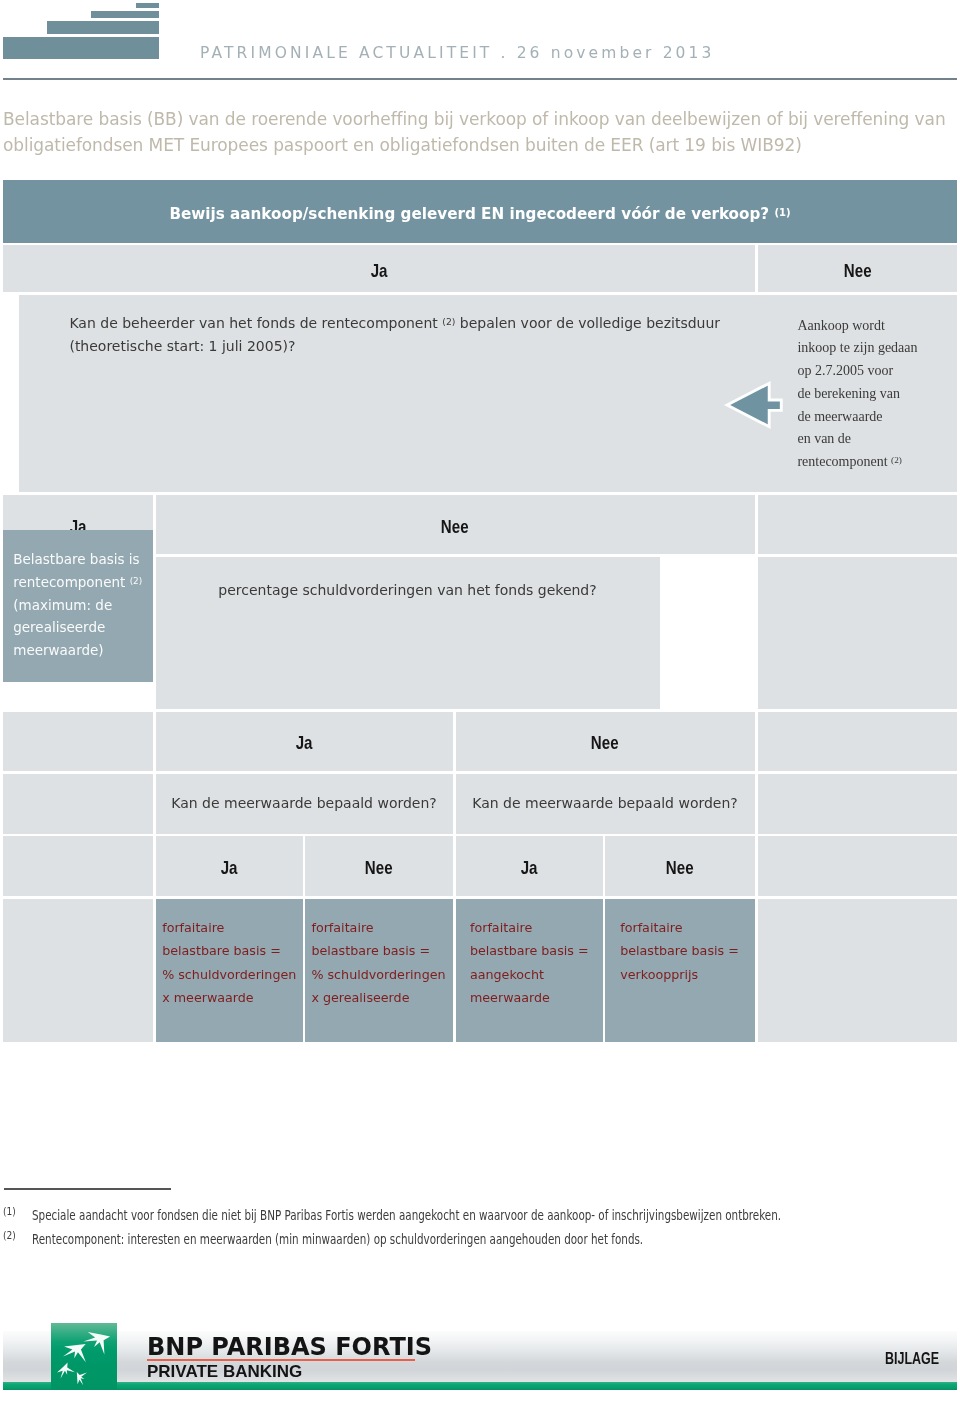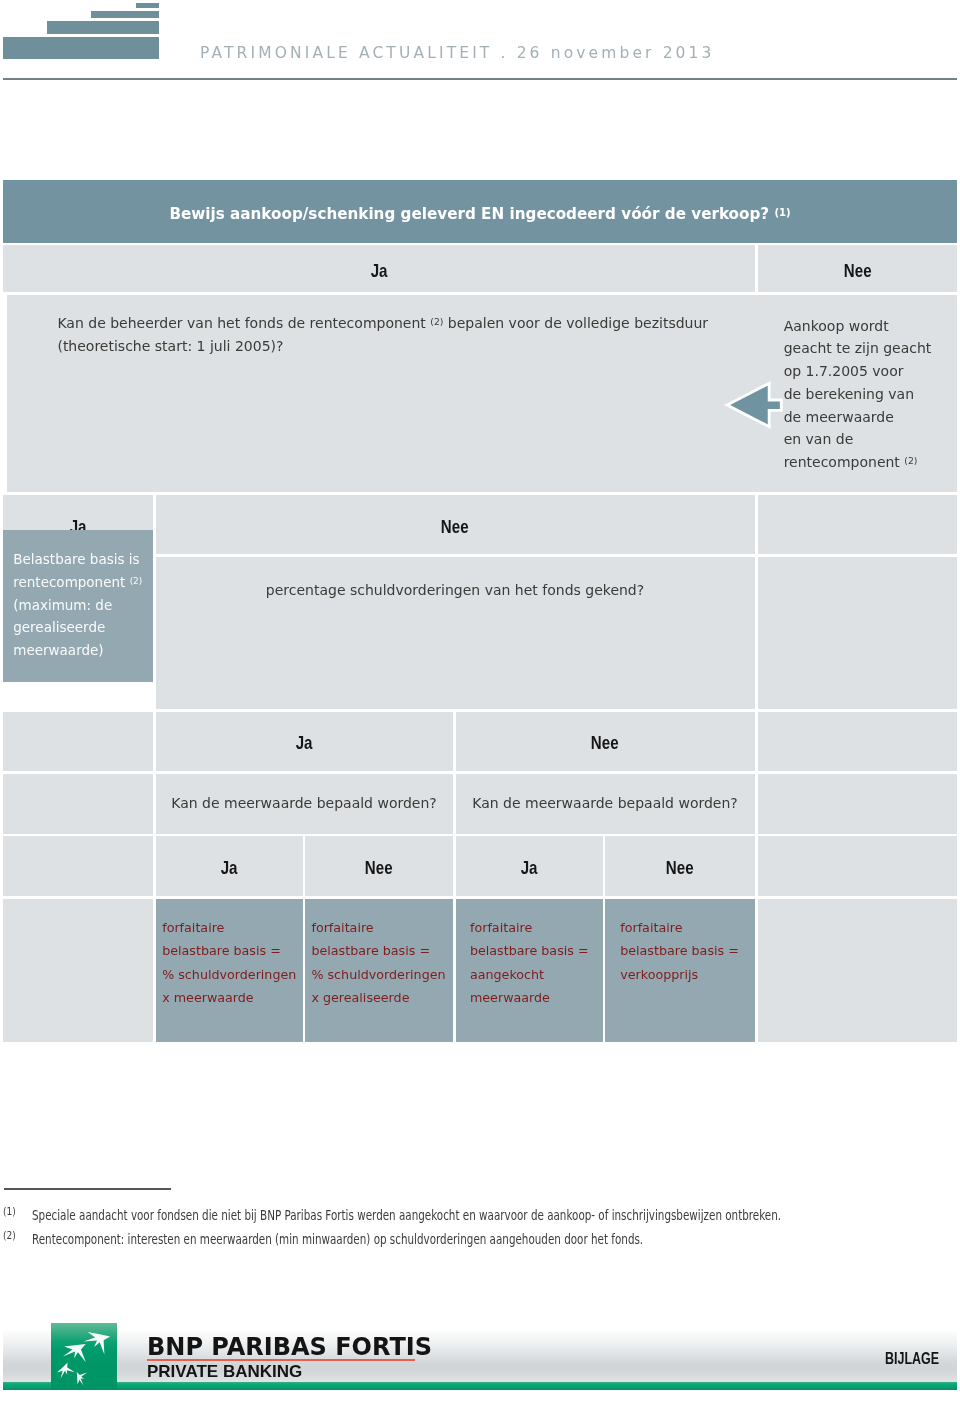--- a/index.html
+++ b/index.html
@@ -63,45 +63,46 @@
 
   <div>
     <div class="logo-bar" style="left:136px;top:3px;width:23px;height:5px;"></div>
     <div class="logo-bar" style="left:91px;top:11px;width:68px;height:7px;"></div>
     <div class="logo-bar" style="left:47px;top:21px;width:112px;height:13px;"></div>
     <div class="logo-bar" style="left:3px;top:37px;width:156px;height:22px;"></div>
   </div>
   <div class="kicker">PATRIMONIALE ACTUALITEIT . 26 november 2013</div>
   <div class="hrule"></div>
 
+  <div class="doc-title">Belastbare basis (BB) van de roerende voorheffing bij verkoop of inkoop van deelbewijzen of bij vereffening van obligatiefondsen MET Europees paspoort en obligatiefondsen buiten de EER (art 19 bis WIB92)</div>
 
   <div>
 
     <div class="cell c-teal" style="left:3px;top:180px;width:954px;height:63px;">
       <span class="qhead"><span>Bewijs aankoop/schenking geleverd EN ingecodeerd vóór de verkoop?</span>&nbsp;<sup>(1)</sup></span>
     </div>
 
     <div class="cell c-gray" style="left:3px;top:245px;width:751.5px;height:47px;">
       <span class="lbl">Ja</span>
     </div>
     <div class="cell c-gray" style="left:758px;top:245px;width:199px;height:47px;">
       <span class="lbl">Nee</span>
     </div>
 
-    <div class="cell c-gray" style="left:7px;top:295px;width:751.5px;height:197px;align-items:flex-start;padding-top:17px;">
+    <div class="cell c-gray" style="left:19px;top:295px;width:751.5px;height:197px;align-items:flex-start;padding-top:17px;">
       <div class="q">
         <span>Kan de beheerder van het fonds de rentecomponent </span><sup>(2)</sup><span> bepalen voor de volledige bezitsduur</span><br>
         <span>(theoretische start: 1 juli 2005)?</span>
       </div>
     </div>
     <div class="cell c-gray" style="left:758px;top:295px;width:199px;height:197px;align-items:flex-start;padding-top:19.5px;">
-      <div class="q" style="line-height:22.8px;">
+      <div class="q" style="line-height:22.8px;font-family:Liberation Serif, serif;">
         <span>Aankoop wordt</span><br>
-        <span>geacht te zijn geacht</span><br>
-        <span>op 1.7.2005 voor</span><br>
+        <span>inkoop te zijn gedaan</span><br>
+        <span>op 2.7.2005 voor</span><br>
         <span>de berekening van</span><br>
         <span>de meerwaarde</span><br>
         <span>en van de</span><br>
         <span>rentecomponent </span><sup>(2)</sup>
       </div>
     </div>
 
     <svg class="arrow" style="left:722px;top:378px;" width="64" height="54" viewBox="0 0 64 54">
       <path d="M5.1 27 L47.2 5.3 L47.2 22 L59.3 22 L59.3 32.4 L47.2 32.4 L47.2 48.7 Z" fill="#6F93A0" stroke="#FDFEFE" stroke-width="2.9" stroke-linejoin="miter"></path>
     </svg>
@@ -116,21 +117,21 @@
 
     <div class="cell c-teal2" style="left:3px;top:530px;width:149.5px;height:152px;align-items:flex-start;padding-top:18px;">
       <div class="qw2">
         <span>Belastbare basis is</span><br>
         <span>rentecomponent </span><sup>(2)</sup><br>
         <span>(maximum: de</span><br>
         <span>gerealiseerde</span><br>
         <span>meerwaarde)</span>
       </div>
     </div>
-    <div class="cell c-gray" style="left:155.5px;top:557px;width:599px;height:152px;align-items:flex-start;padding-top:22px;">
+    <div class="cell c-gray" style="left:155.5px;top:557px;width:504px;height:152px;align-items:flex-start;padding-top:22px;">
       <span class="q">percentage schuldvorderingen van het fonds gekend?</span>
     </div>
     <div class="cell c-gray" style="left:758px;top:557px;width:199px;height:152px;"></div>
 
     <div class="cell c-gray" style="left:3px;top:711.5px;width:149.5px;height:59.5px;"></div>
     <div class="cell c-gray" style="left:155.5px;top:711.5px;width:297px;height:59.5px;">
       <span class="lbl">Ja</span>
     </div>
     <div class="cell c-gray" style="left:455.5px;top:711.5px;width:299px;height:59.5px;">
       <span class="lbl">Nee</span>

